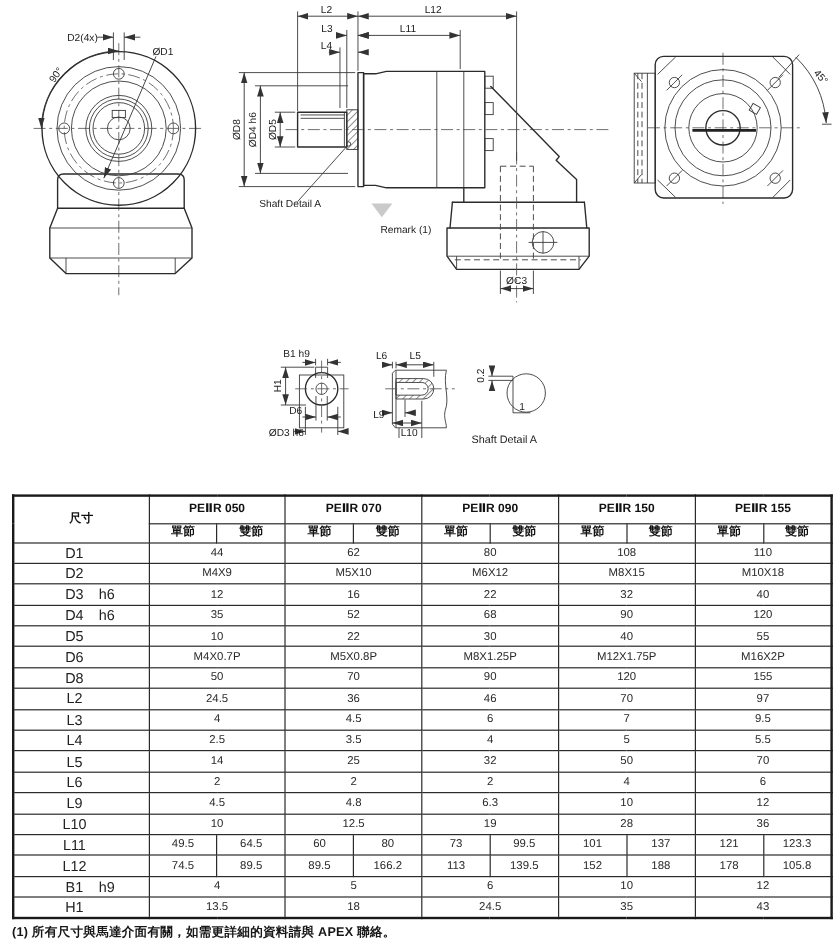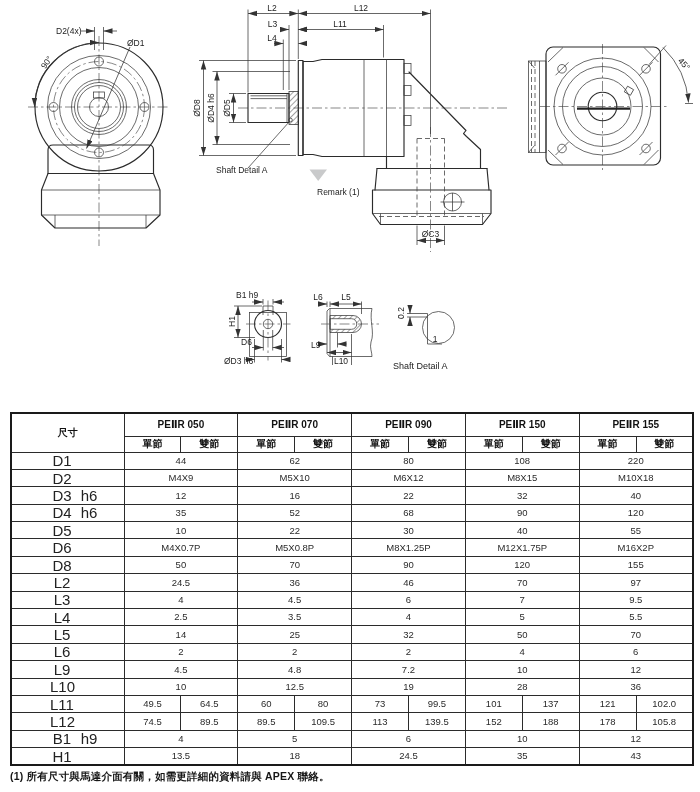--- a/index.html
+++ b/index.html
@@ -20,21 +20,21 @@
   table.dim{border-collapse:collapse;table-layout:fixed;width:682px;
             border:2px solid #1a1a1a;background:#fff;}
   table.dim th,table.dim td{border:1px solid #2b2b2b;text-align:center;vertical-align:middle;
             padding:0;line-height:1;overflow:hidden;white-space:nowrap;}
   table.dim thead th{font-weight:bold;font-size:10px;color:#111;}
   table.dim thead tr.h1{height:23px;}
   table.dim thead tr.h2{height:16px;font-size:10.5px;}
   table.dim tbody tr{height:17.4px;}
   table.dim tbody td{font-size:9.5px;color:#2a2a2a;font-weight:400;}
   td.rowlabel{text-align:left;}
-  .lwrap{display:flex;align-items:center;padding-left:38px;font-size:15px;color:#222;}
+  .lwrap{display:flex;align-items:center;padding-left:38px;font-size:12px;color:#222;}
   .lwrap .code{width:24px;}
   .lwrap .tol{width:30px;}
   th.corner{font-size:11px;}
   
   #footnote{position:absolute;left:10px;top:770px;font-size:10.5px;font-weight:600;color:#161616;letter-spacing:.2px;text-align:center;}
 </style>
 </head>
 <body>
 
 <div id="page">
@@ -322,21 +322,21 @@
             <td class="rowlabel">
               <div class="lwrap">
                 <span class="code">D1</span>
                 <span class="tol"></span>
               </div>
             </td>
             <td colspan="2">44</td>
             <td colspan="2">62</td>
             <td colspan="2">80</td>
             <td colspan="2">108</td>
-            <td colspan="2">220</td>
+            <td colspan="2">110</td>
           </tr>
           <tr>
             <td class="rowlabel">
               <div class="lwrap">
                 <span class="code">D2</span>
                 <span class="tol"></span>
               </div>
             </td>
             <td colspan="2">M4X9</td>
             <td colspan="2">M5X10</td>
@@ -476,21 +476,21 @@
           </tr>
           <tr>
             <td class="rowlabel">
               <div class="lwrap">
                 <span class="code">L9</span>
                 <span class="tol"></span>
               </div>
             </td>
             <td colspan="2">4.5</td>
             <td colspan="2">4.8</td>
-            <td colspan="2">7.2</td>
+            <td colspan="2">6.3</td>
             <td colspan="2">10</td>
             <td colspan="2">12</td>
           </tr>
           <tr>
             <td class="rowlabel">
               <div class="lwrap">
                 <span class="code">L10</span>
                 <span class="tol"></span>
               </div>
             </td>
@@ -509,33 +509,33 @@
             </td>
             <td>49.5</td>
             <td>64.5</td>
             <td>60</td>
             <td>80</td>
             <td>73</td>
             <td>99.5</td>
             <td>101</td>
             <td>137</td>
             <td>121</td>
-            <td>102.0</td>
+            <td>123.3</td>
           </tr>
           <tr>
             <td class="rowlabel">
               <div class="lwrap">
                 <span class="code">L12</span>
                 <span class="tol"></span>
               </div>
             </td>
             <td>74.5</td>
             <td>89.5</td>
             <td>89.5</td>
-            <td>109.5</td>
+            <td>166.2</td>
             <td>113</td>
             <td>139.5</td>
             <td>152</td>
             <td>188</td>
             <td>178</td>
             <td>105.8</td>
           </tr>
           <tr>
             <td class="rowlabel">
               <div class="lwrap">

